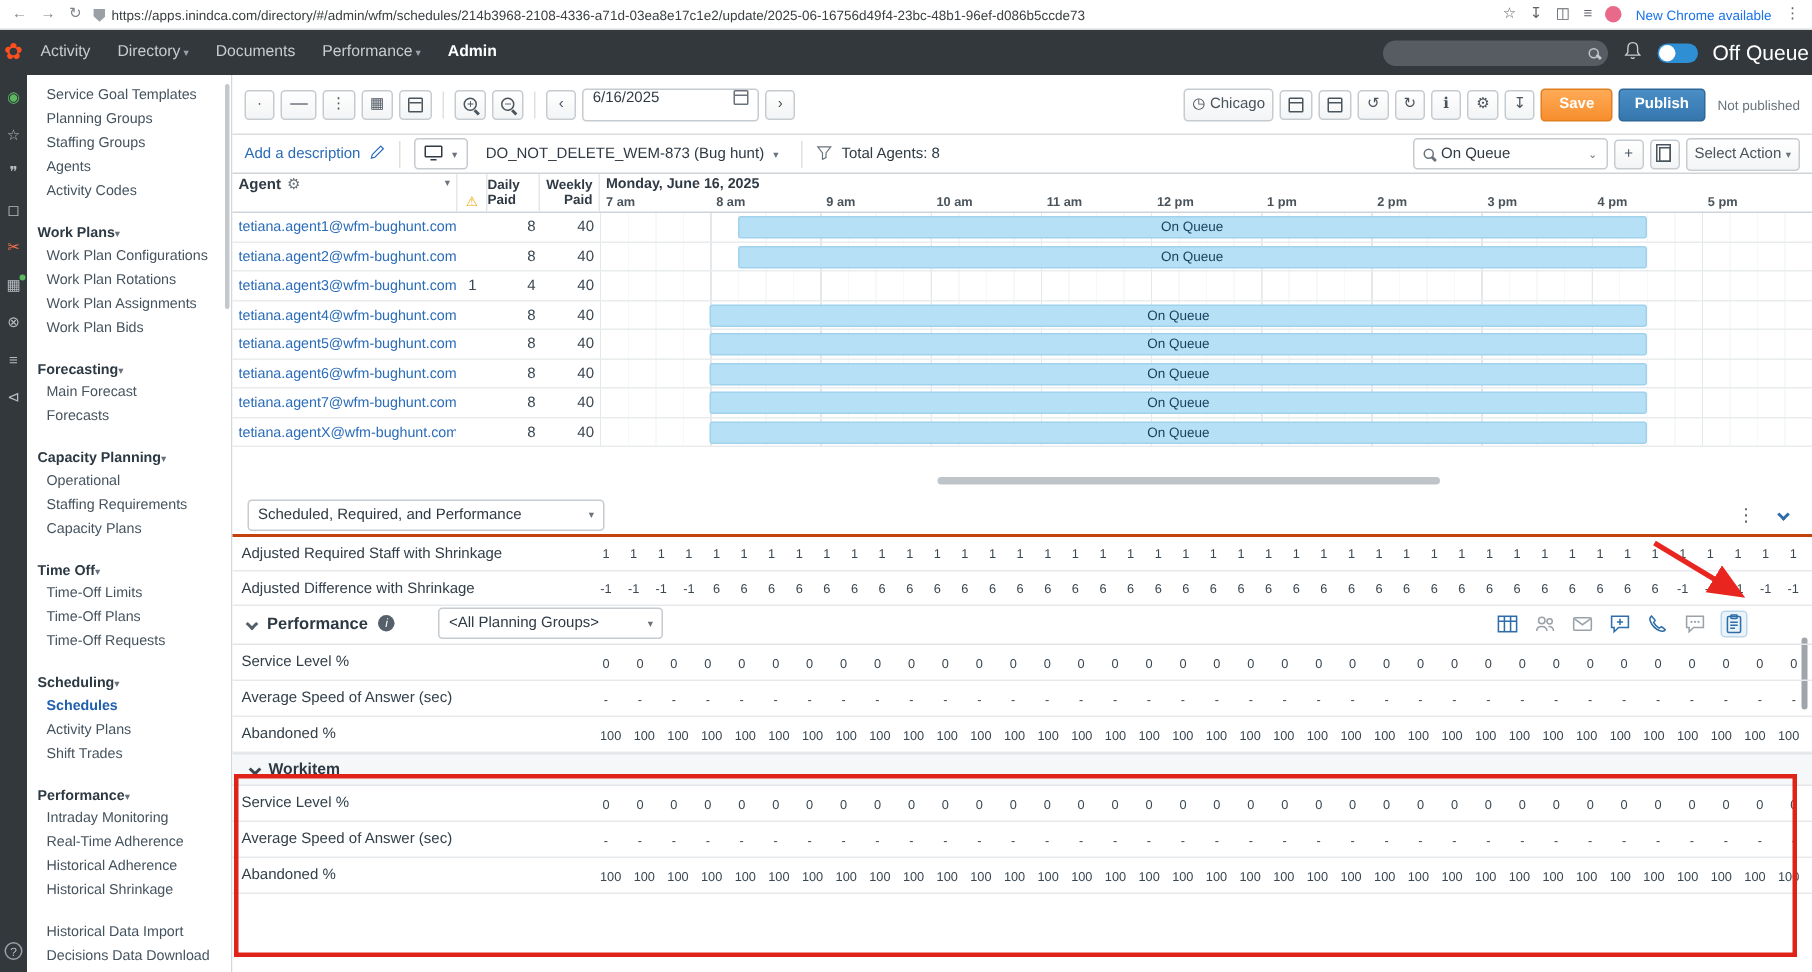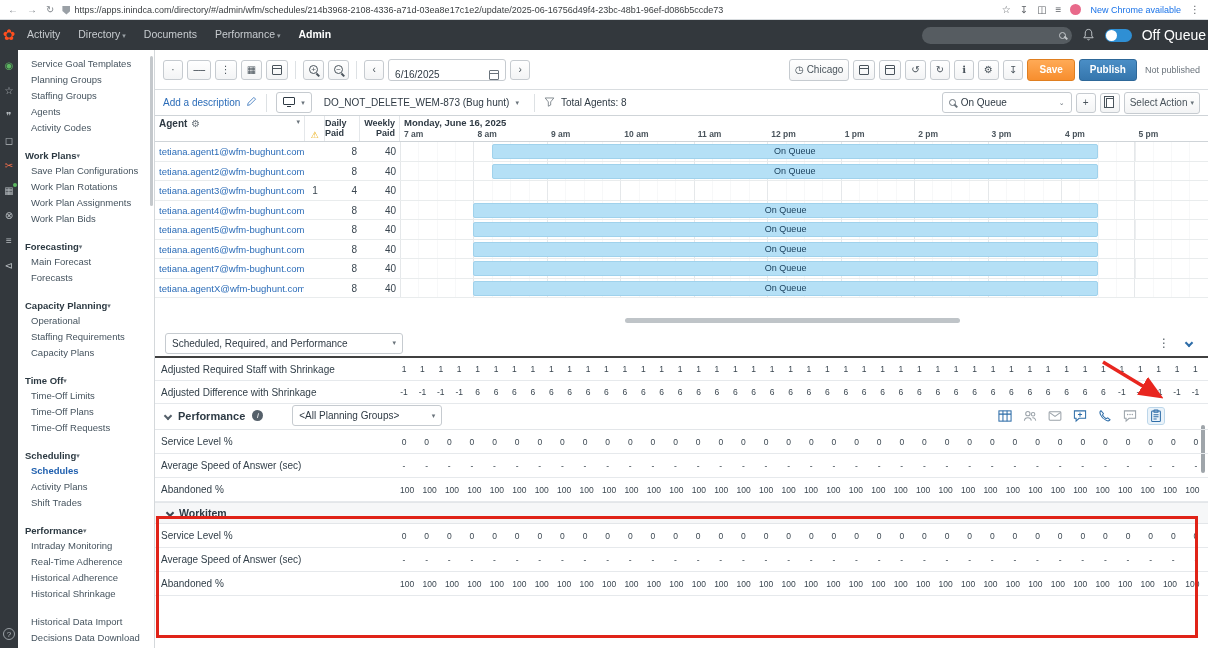--- a/index.html
+++ b/index.html
@@ -45,21 +45,21 @@
 
 
 .main{position:absolute;left:155px;top:50px;width:1053px;height:598px;background:#fff}
 .btn{height:22px;min-width:22px;border:1px solid #c6cbd0;border-radius:3px;background:linear-gradient(#fff,#f3f4f5);display:inline-flex;align-items:center;justify-content:center;gap:3px;font-size:10px;color:#4a545c;padding:0 5px;cursor:pointer;white-space:nowrap}
 .btn.small{height:20px;min-width:20px}
 .btn.save{background:linear-gradient(#ffaa56,#f78e2e);border-color:#e07f20;color:#fff;font-weight:bold;padding:0 11px}
 .btn.publish{background:linear-gradient(#4a8ec6,#3576ad);border-color:#2e6899;color:#fff;font-weight:bold;padding:0 10px}
 .toolbar1{position:absolute;left:0;top:0;width:100%;height:40px;border-bottom:1px solid #d9dde0;display:flex;align-items:center;padding:0 8px;gap:4px}
 .toolbar2{position:absolute;left:0;top:40px;width:100%;height:26px;border-bottom:1px solid #cfd4d8;display:flex;align-items:center;padding:0 8px;gap:6px}
 .sep{width:1px;height:18px;background:#dde1e4;margin:0 3px;flex:none}
-.date-box{display:flex;align-items:flex-end;justify-content:space-between;border:1px solid #c6cbd0;border-radius:3px;height:22px;padding:0 6px;width:118px;background:#fff}
+.date-box{display:flex;align-items:flex-start;justify-content:space-between;border:1px solid #c6cbd0;border-radius:3px;height:22px;padding:0 6px;width:118px;background:#fff}
 .tb-right{margin-left:auto;display:flex;align-items:center;gap:4px}
 .muted{color:#6a737b}
 .status-txt{font-size:9px;color:#6a737b;margin-left:4px;white-space:nowrap}
 .link-blue{color:#2b6cb8;cursor:pointer}
 .ic-cal{width:10px;height:10px;border:1px solid currentColor;border-radius:1px;position:relative;display:inline-block}
 .ic-cal::before{content:"";position:absolute;left:0;right:0;top:2px;border-top:1px solid currentColor}
 .ic-mon{width:12px;height:8px;border:1px solid currentColor;border-radius:1px;position:relative;display:inline-block;margin-bottom:3px}
 .ic-mon::after{content:"";position:absolute;left:3px;bottom:-3px;width:4px;border-bottom:1.5px solid currentColor}
 .ic-copy{width:8px;height:10px;border:1px solid currentColor;position:relative;display:inline-block;background:#fff}
 .ic-copy::before{content:"";position:absolute;left:-3px;top:-3px;width:8px;height:10px;border:1px solid currentColor}
@@ -89,21 +89,21 @@
 .atl{position:absolute;left:245px;right:0;top:0;bottom:0;background:repeating-linear-gradient(90deg,rgba(100,116,130,.12) 0 1px,transparent 1px 73.45px),repeating-linear-gradient(90deg,rgba(100,116,130,.05) 0 1px,transparent 1px 18.36px)}
 .bar{position:absolute;top:2px;height:15px;background:#b5e0f6;border:1px solid #a0d2ec;border-radius:2px;text-align:center;line-height:13px;font-size:9px;color:#1c425e;overflow:hidden;cursor:pointer}
 .hscroll{position:absolute;left:470px;top:268px;width:335px;height:5px;border-radius:3px;background:#bfc4c8}
 .vscroll{position:absolute;left:1046px;top:375px;width:4px;height:48px;border-radius:2px;background:#9fa5aa}
 
 
 .selector-row{position:absolute;left:0;top:280px;width:100%;height:26px;display:flex;align-items:center;padding:0 10px}
 .sel-box{width:238px}
 .sel-right{margin-left:auto;display:flex;align-items:center;gap:16px;padding-right:6px}
 .kebab{color:#5a646c;font-size:12px;cursor:pointer}
-.adj-block{position:absolute;left:0;top:306px;width:100%;border-top:2px solid #404040}
+.adj-block{position:absolute;left:0;top:306px;width:100%;border-top:2px solid #c2410c}
 .srow{position:relative;border-bottom:1px solid #e6e9ec}
 .srow.h23{height:23px}.srow.h24{height:24px}
 .slabel{position:absolute;left:6px;top:0;bottom:0;display:flex;align-items:center;font-size:10px;color:#33404a;white-space:nowrap}
 .vals{position:absolute;left:245px;right:8px;top:0;bottom:0;display:flex;align-items:center;justify-content:space-between;font-size:8.5px;color:#3a4650}
 .vals span{text-align:center;min-width:8px}
 .perf-row{position:absolute;left:0;top:352px;width:100%;height:28px;border-bottom:1px solid #e3e6e9;display:flex;align-items:center;gap:7px;padding:0 10px}
 .perf-title{font-size:11px;font-weight:bold;color:#2d3a44}
 .info-dot{width:11px;height:11px;border-radius:50%;background:#55606a;color:#fff;font-size:8px;line-height:11px;text-align:center;font-style:italic}
 .chicons{margin-left:auto;display:flex;align-items:center;gap:11px;padding-right:34px}
 .chic{display:inline-flex;cursor:pointer}
@@ -182,21 +182,21 @@
     <div id="sb">
         <div class="sb-item">Service Goal Templates</div>
         <div class="sb-item">Planning Groups</div>
         <div class="sb-item">Staffing Groups</div>
         <div class="sb-item">Agents</div>
         <div class="sb-item">Activity Codes</div>
         <div class="sb-head">
           <span>Work Plans</span>
           <span class="ddcaret">▾</span>
         </div>
-        <div class="sb-item">Save Plan Configurations</div>
+        <div class="sb-item">Work Plan Configurations</div>
         <div class="sb-item">Work Plan Rotations</div>
         <div class="sb-item">Work Plan Assignments</div>
         <div class="sb-item">Work Plan Bids</div>
         <div class="sb-head">
           <span>Forecasting</span>
           <span class="ddcaret">▾</span>
         </div>
         <div class="sb-item">Main Forecast</div>
         <div class="sb-item">Forecasts</div>
         <div class="sb-head">

